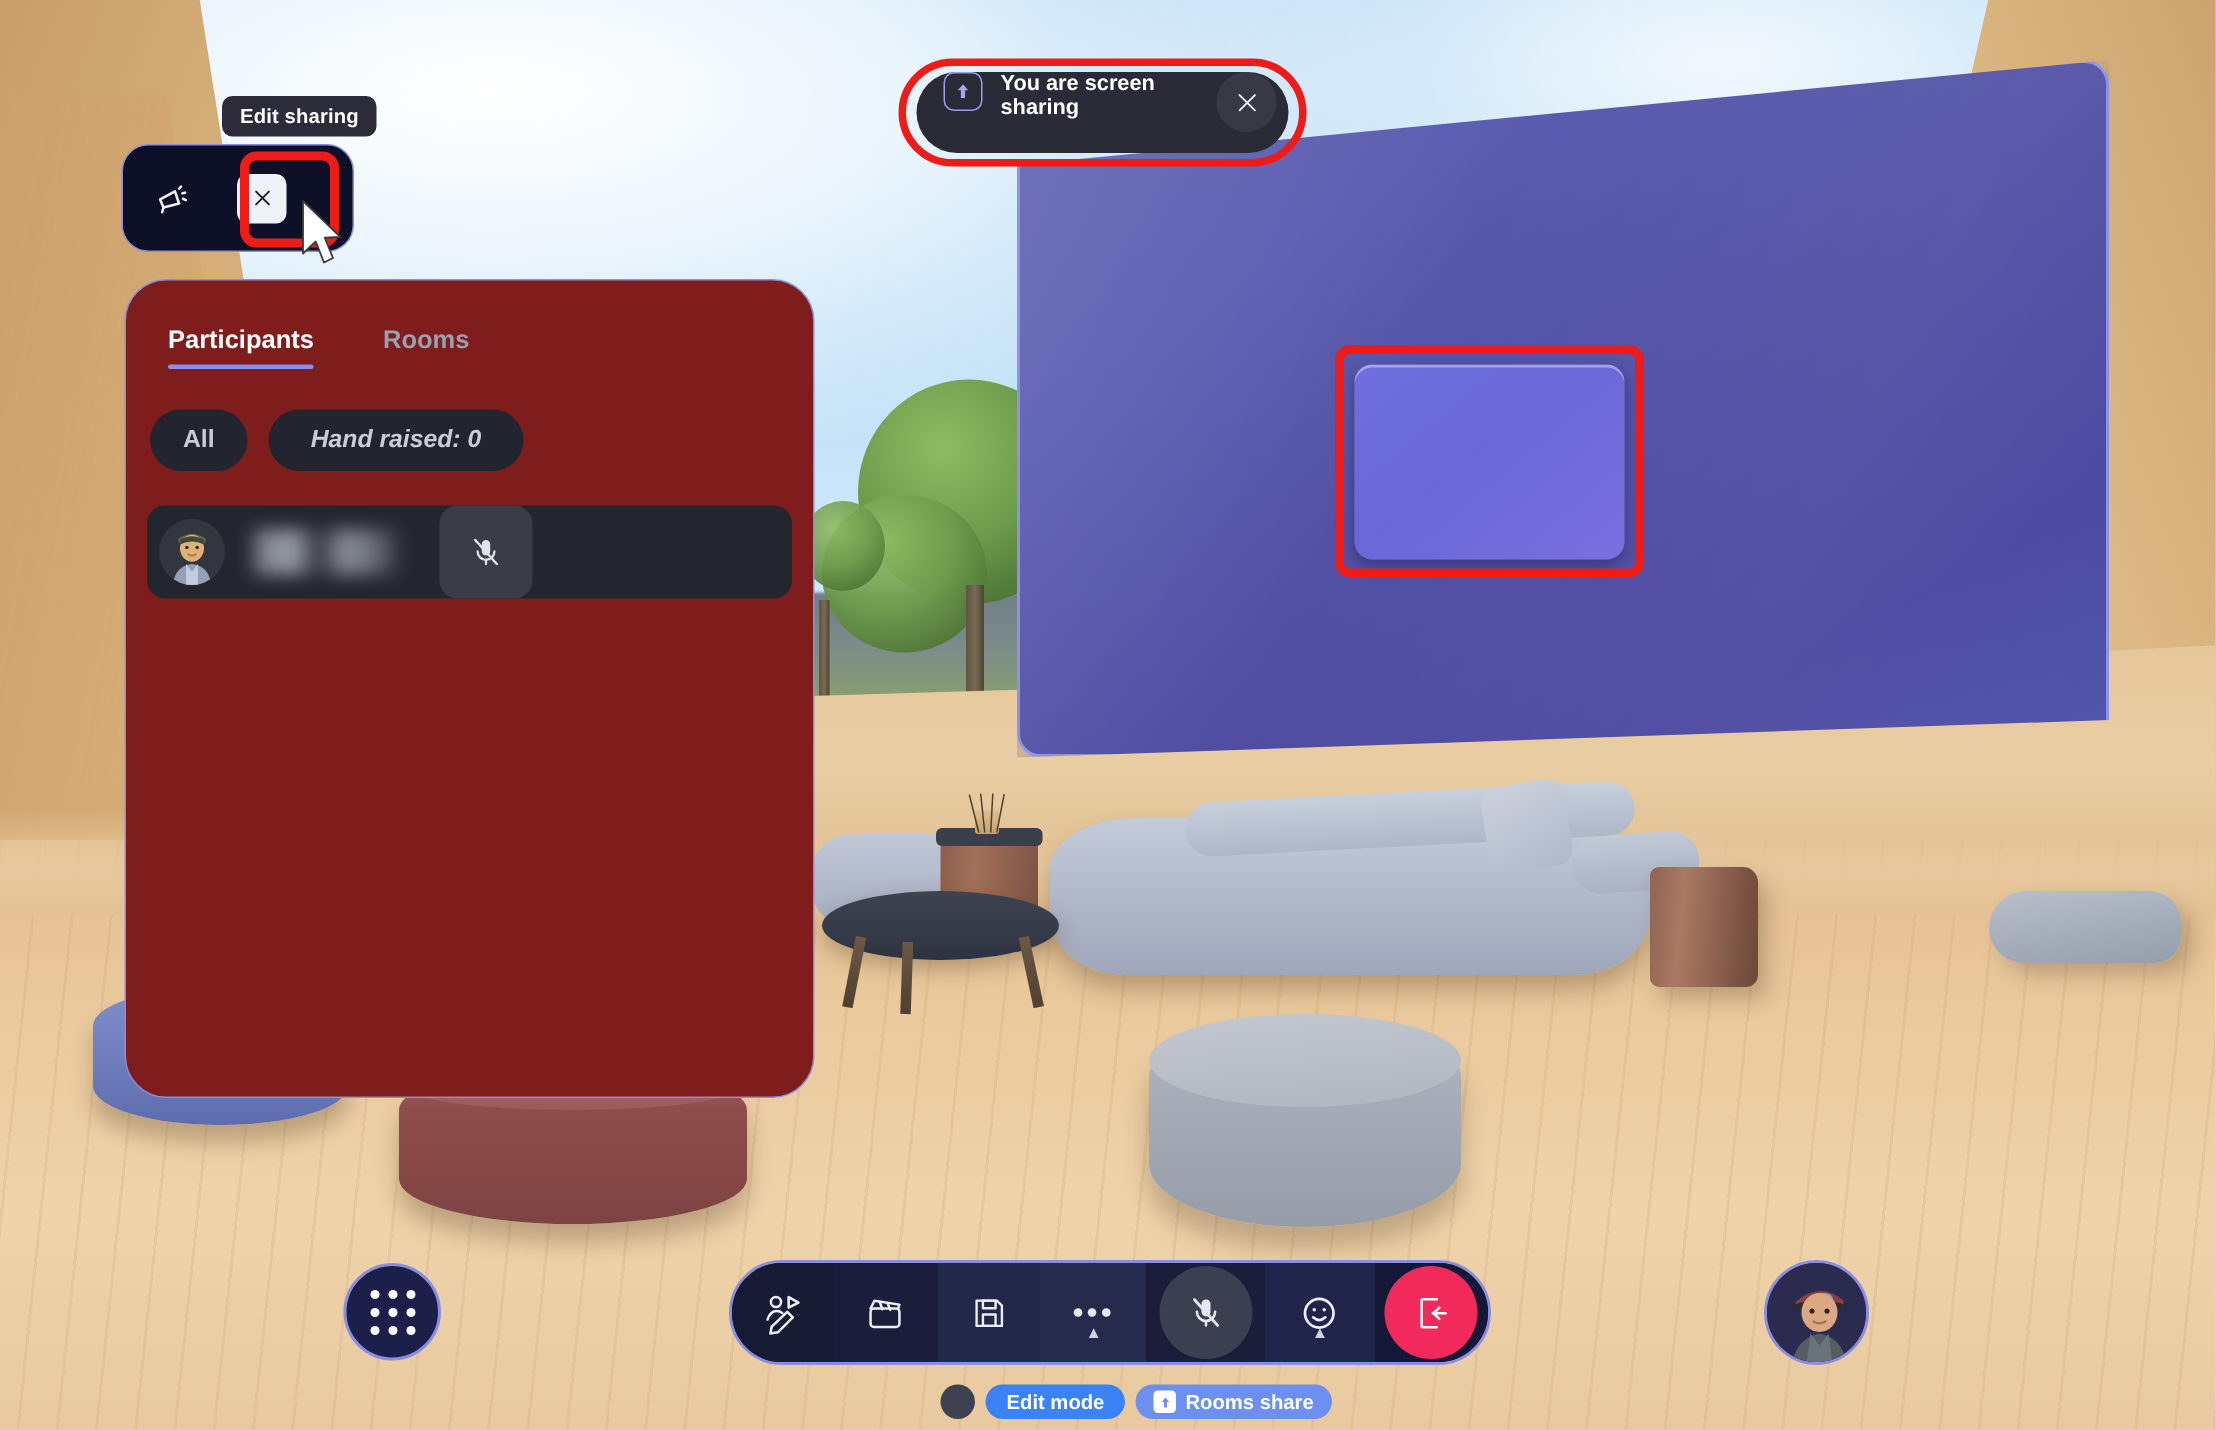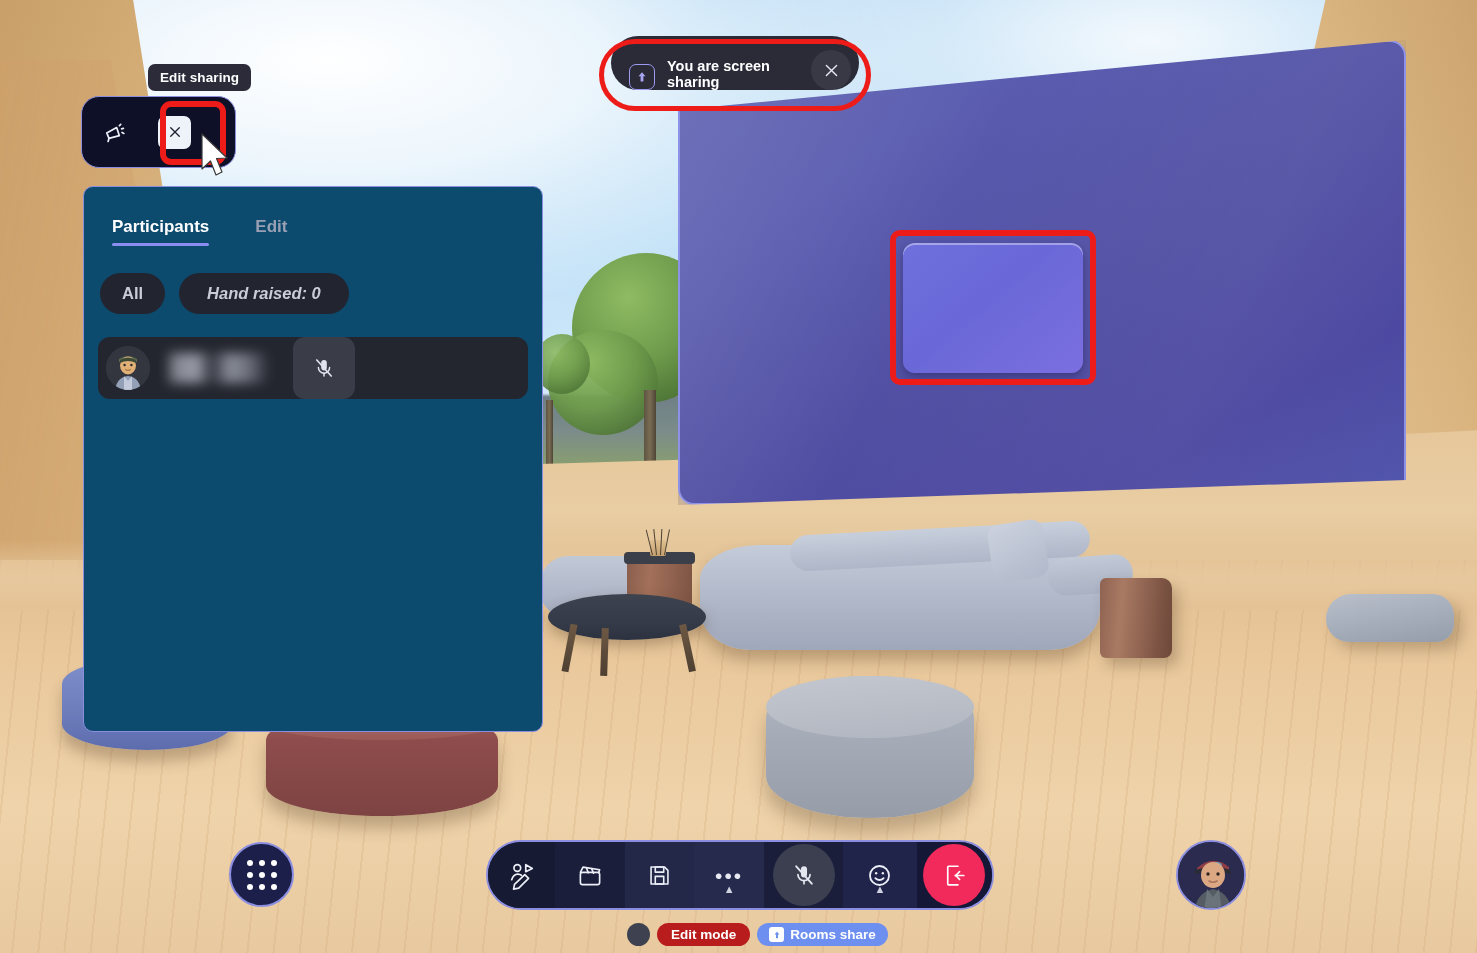--- a/index.html
+++ b/index.html
@@ -228,47 +228,47 @@
     border:6px solid #ee1c18; border-radius:11px; pointer-events:none;
   }
   .cursor-arrow { position:absolute; left:200px; top:133px; width:30px; height:46px; }
 
   
   .red-ring-banner {
     position:absolute; left:599px; top:39px; width:272px; height:72px;
     border:5px solid #ee1c18; border-radius:38px; pointer-events:none;
   }
   .banner {
-    position:absolute; left:611px; top:36px; width:248px; height:54px;
+    position:absolute; left:611px; top:48px; width:248px; height:54px;
     background:#2b2a37;
     border-radius:27px;
-    display:flex; align-items:flex-end; padding:0 8px 0 18px; gap:12px;
+    display:flex; align-items:flex-start; padding:0 8px 0 18px; gap:12px;
   }
   .banner-icon {
     width:26px; height:26px; border:1.8px solid #9d9bf0; border-radius:7px;
     display:flex; align-items:center; justify-content:center; flex:0 0 auto;
   }
   .banner-text { color:#fff; font-size:14.5px; font-weight:700; flex:1; }
   .banner-close {
     width:40px; height:40px; border-radius:50%;
     background:rgba(255,255,255,.07);
     display:flex; align-items:center; justify-content:center; flex:0 0 auto;
   }
 
   .red-ring-upload {
     position:absolute; left:890px; top:230px; width:206px; height:155px;
     border:6px solid #ee1c18; border-radius:10px; pointer-events:none;
   }
 
   
   .panel {
     position:absolute; left:83px; top:186px; width:460px; height:546px;
-    background:#0c4a6e;
+    background:#7f1d1d;
     border:1.5px solid #8b8ee0;
-    border-radius:10px;
+    border-radius:28px;
     overflow:hidden;
   }
   .tabs { display:flex; gap:46px; padding:30px 0 0 28px; }
   .tab {
     color:#9aa0b4; font-size:17px; font-weight:700; padding-bottom:9px;
     position:relative;
   }
   .tab.active { color:#ffffff; }
   .tab.active:after {
     content:""; position:absolute; left:0; right:0; bottom:0; height:3px;
@@ -351,21 +351,21 @@
 
   
   .status-row {
     position:absolute; left:627px; top:923px; display:flex; align-items:center; gap:7px;
   }
   .status-dot { width:23px; height:23px; border-radius:50%; background:#3e4250; }
   .badge {
     font-size:13.5px; font-weight:700; color:#fff;
     border-radius:12px; padding:4px 14px; white-space:nowrap;
   }
-  .badge-edit { background:#b91c1c; }
+  .badge-edit { background:#3b82f6; }
   .badge-share { background:#6d8ff0; display:flex; align-items:center; gap:6px; padding:4px 12px; }
   .badge-share-icon {
     width:15px; height:15px; background:#fff; border-radius:3px;
     display:flex; align-items:center; justify-content:center; flex:0 0 auto;
   }
 </style>
 </head>
 <body>
 
 <div id="scene">
@@ -461,21 +461,21 @@
 <div class="red-ring-stop"></div>
 
 <svg class="cursor-arrow" viewBox="0 0 30 46">
   <path d="M2 1 L2 36 L10.5 28 L16 42 L22 39 L16.5 25.5 L27 25 Z" fill="#ffffff" stroke="#3a3a3a" stroke-width="1.2" stroke-linejoin="round"></path>
 </svg>
 
 <div class="panel">
 
   <div class="tabs">
     <div class="tab active">Participants</div>
-    <div class="tab">Edit</div>
+    <div class="tab">Rooms</div>
   </div>
 
   <div class="chips">
     <div class="chip">All</div>
     <div class="chip wide">Hand raised: 0</div>
   </div>
 
   <div class="p-row">
     <div class="p-avatar">
       <svg viewBox="0 0 44 44" width="44" height="44">

